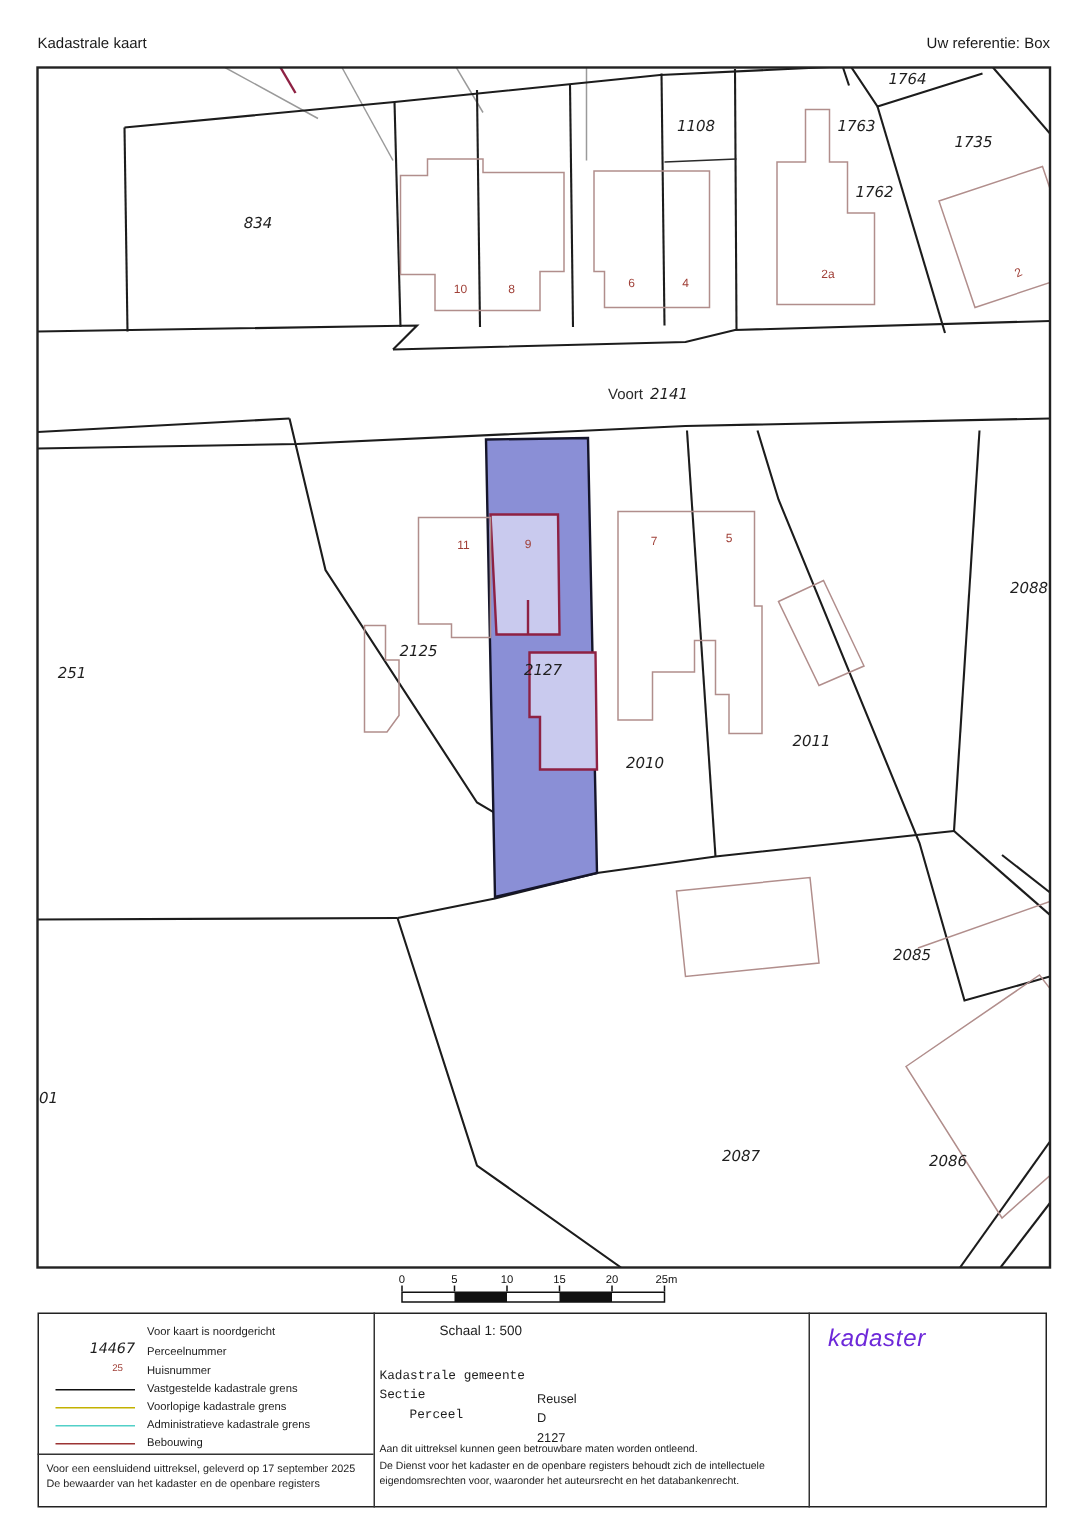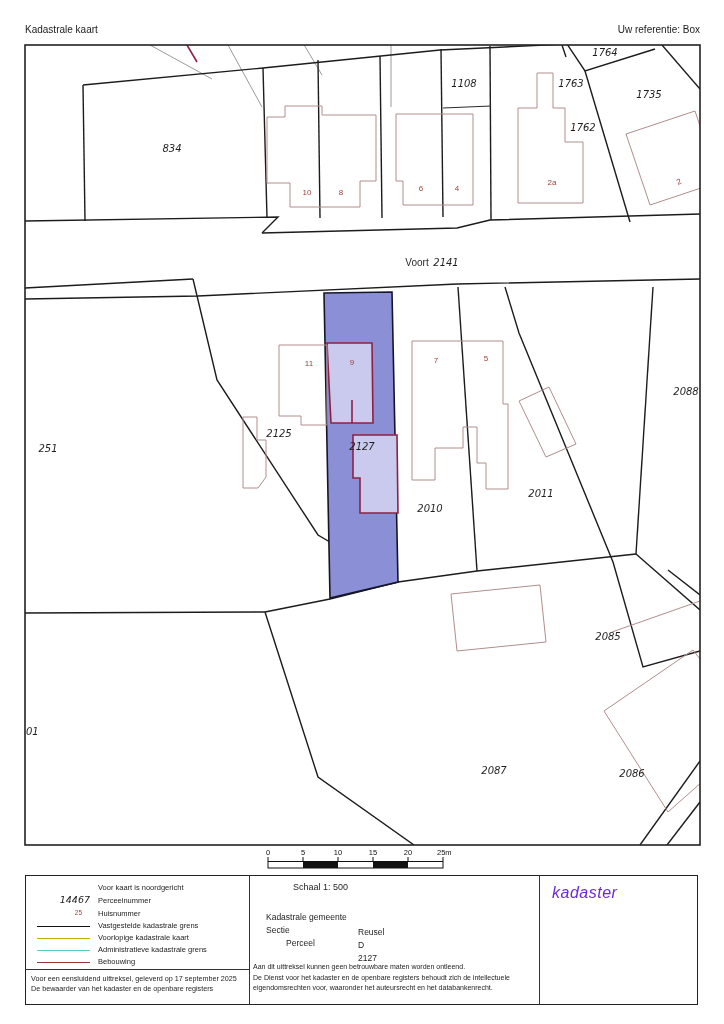--- a/index.html
+++ b/index.html
@@ -24,21 +24,21 @@
   .leg-note{position:absolute;left:98px;top:883px;font-size:7.5px;}
   .leg-psample{position:absolute;left:40px;top:894px;width:50px;text-align:right;font:italic 9.5px "DejaVu Sans",sans-serif;}
   .leg-plabel{position:absolute;left:98px;top:896px;font-size:7.5px;}
   .leg-hsample{position:absolute;left:40px;top:909px;width:42px;text-align:right;font-size:6.5px;color:#a04038;}
   .leg-hlabel{position:absolute;left:98px;top:909px;font-size:7.5px;text-align:center;}
   .leg-row{position:absolute;left:37px;height:12px;}
   .leg-line{position:absolute;left:0;top:5px;width:53px;border-top:1.6px solid #111;}
   .leg-text{position:absolute;left:61px;top:0;font-size:7.5px;white-space:nowrap;}
   .cert{position:absolute;left:31px;font-size:7.2px;white-space:nowrap;}
   .schaal{position:absolute;left:253px;top:882px;font-size:9px;margin-left:40px;}
-  .inforow-label{position:absolute;left:266px;font-size:8.5px;}
+  .inforow-label{position:absolute;left:253px;font-size:8.5px;font-family:Liberation Mono, monospace;}
   .inforow-value{position:absolute;left:358px;font-size:8.5px;margin-top:15px;}
   .disc{position:absolute;left:253px;font-size:7px;white-space:nowrap;}
   .kad-text{position:absolute;left:552px;top:884px;font:italic 16px "Liberation Sans",sans-serif;color:#6d28d9;letter-spacing:0.5px;}
 </style>
 </head>
 <body>
 
 <div class="hdr" id="hdr-left">Kadastrale kaart</div>
 <div class="hdr" id="hdr-right">Uw referentie: Box</div>
 
@@ -168,21 +168,21 @@
 <div class="leg-plabel">Perceelnummer</div>
 <div class="leg-hsample">25</div>
 <div class="leg-hlabel">Huisnummer</div>
 
 <div class="leg-row" style="top:921px;">
   <span class="leg-line" style="border-top-color: rgb(17, 17, 17);"></span>
   <span class="leg-text">Vastgestelde kadastrale grens</span>
 </div>
 <div class="leg-row" style="top:933px;">
   <span class="leg-line" style="border-top-color: rgb(195, 177, 0);"></span>
-  <span class="leg-text">Voorlopige kadastrale kaart</span>
+  <span class="leg-text">Voorlopige kadastrale grens</span>
 </div>
 <div class="leg-row" style="top:945px;">
   <span class="leg-line" style="border-top-color: rgb(82, 208, 200);"></span>
   <span class="leg-text">Administratieve kadastrale grens</span>
 </div>
 <div class="leg-row" style="top:957px;">
   <span class="leg-line" style="border-top-color: rgb(156, 52, 52);"></span>
   <span class="leg-text">Bebouwing</span>
 </div>
 

